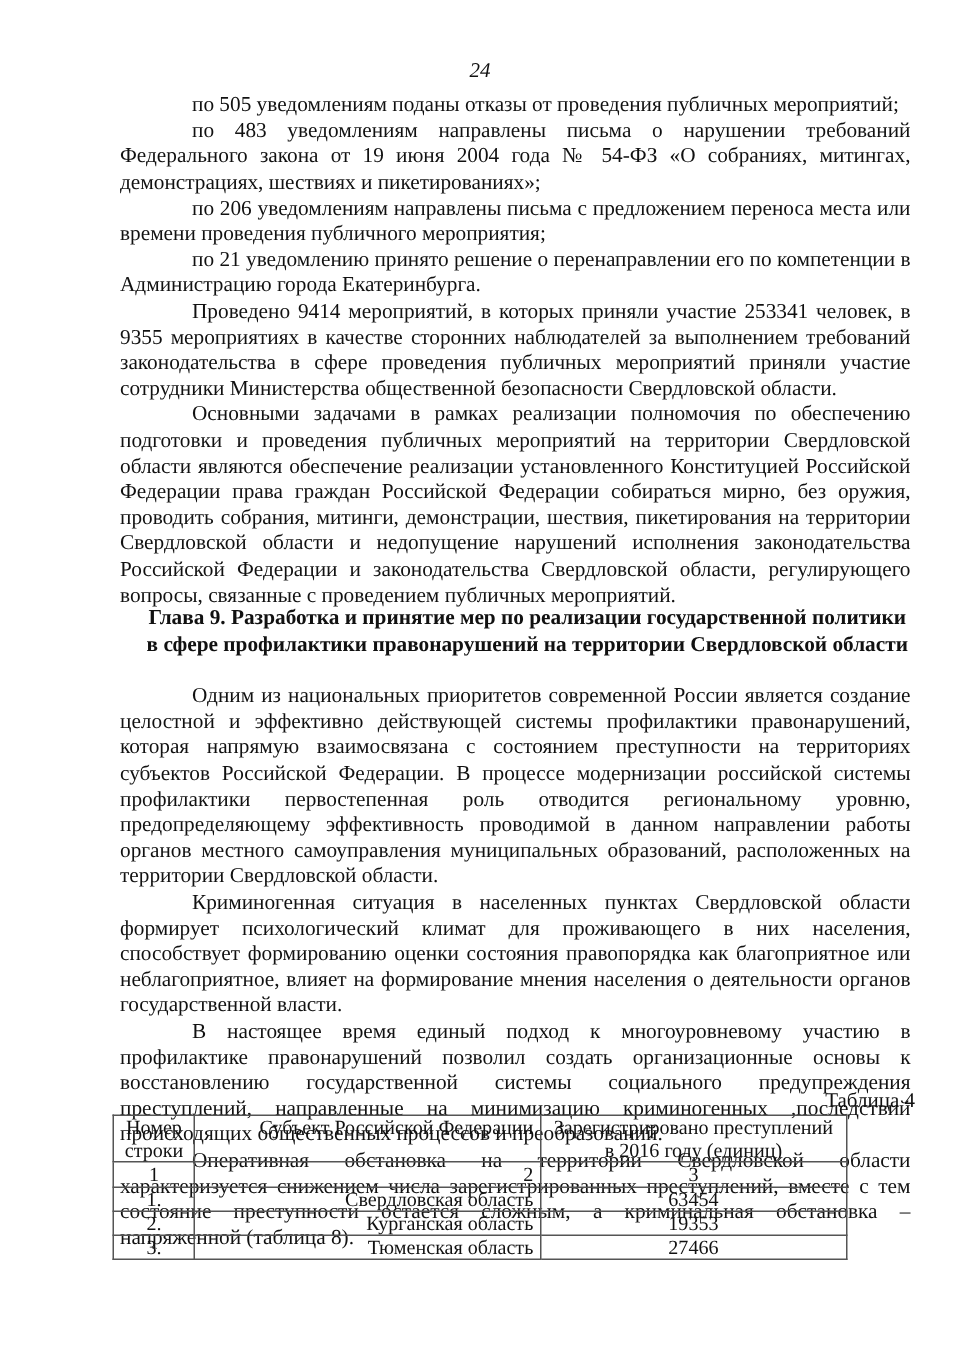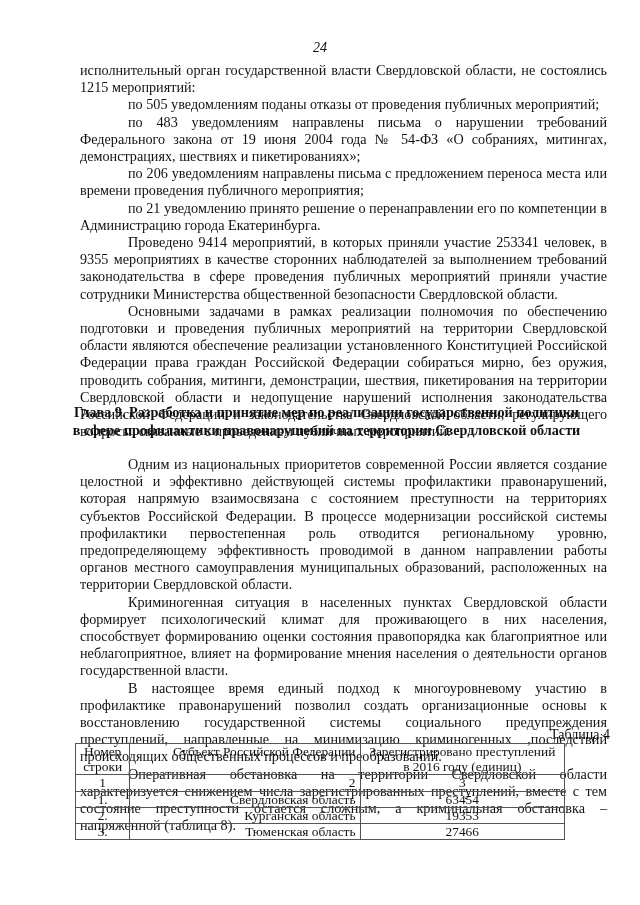--- a/index.html
+++ b/index.html
@@ -11,21 +11,21 @@
     position: absolute; top: 39px; left: 0; width: 640px; text-align: center;
     font-size: 14px; line-height: 17px; font-style: italic;
   }
   .body-block {
     position: absolute; left: 80px; width: 527px;
     font-size: 14.2px; line-height: 17.2px;
   }
   .para { margin: 0; text-align: justify; text-align-last: left; }
   .para.indent { text-indent: 48px; }
   .heading {
-    position: absolute; left: 63px; width: 527px; top: 404px;
+    position: absolute; left: 88px; width: 527px; top: 404px;
     font-weight: bold; text-align: center; font-size: 14.2px; line-height: 17.6px;
     margin: 0;
   }
   #block-a { top: 62px; }
   #block-b { top: 456px; }
   .table-caption {
     position: absolute; top: 727px; right: 30px; font-size: 14px; line-height: 16px;
   }
   table.crime-table {
     position: absolute; left: 75px; top: 743px; width: 490px;
@@ -39,21 +39,20 @@
   .c3 { width: 205px; text-align: center; }
   .center { text-align: right; }
   .left { text-align: right; }
 </style>
 </head>
 <body>
 
 <div class="page-number">24</div>
 
 <div class="body-block" id="block-a">
-  <p class="para">исполнительный орган государственной власти Свердловской области, не состоялись 1215 мероприятий:</p>
   <p class="para indent">по 505 уведомлениям поданы отказы от проведения публичных мероприятий;</p>
   <p class="para indent">по 483 уведомлениям направлены письма о нарушении требований Федерального закона от 19 июня 2004 года № 54-ФЗ «О собраниях, митингах, демонстрациях, шествиях и пикетированиях»;</p>
   <p class="para indent">по 206 уведомлениям направлены письма с предложением переноса места или времени проведения публичного мероприятия;</p>
   <p class="para indent">по 21 уведомлению принято решение о перенаправлении его по компетенции в Администрацию города Екатеринбурга.</p>
   <p class="para indent">Проведено 9414 мероприятий, в которых приняли участие 253341 человек, в 9355 мероприятиях в качестве сторонних наблюдателей за выполнением требований законодательства в сфере проведения публичных мероприятий приняли участие сотрудники Министерства общественной безопасности Свердловской области.</p>
   <p class="para indent">Основными задачами в рамках реализации полномочия по обеспечению подготовки и проведения публичных мероприятий на территории Свердловской области являются обеспечение реализации установленного Конституцией Российской Федерации права граждан Российской Федерации собираться мирно, без оружия, проводить собрания, митинги, демонстрации, шествия, пикетирования на территории Свердловской области и недопущение нарушений исполнения законодательства Российской Федерации и законодательства Свердловской области, регулирующего вопросы, связанные с проведением публичных мероприятий.</p>
 </div>
 
 <h2 class="heading">
   <span>Глава 9. Разработка и принятие мер по реализации государственной политики</span><br>

